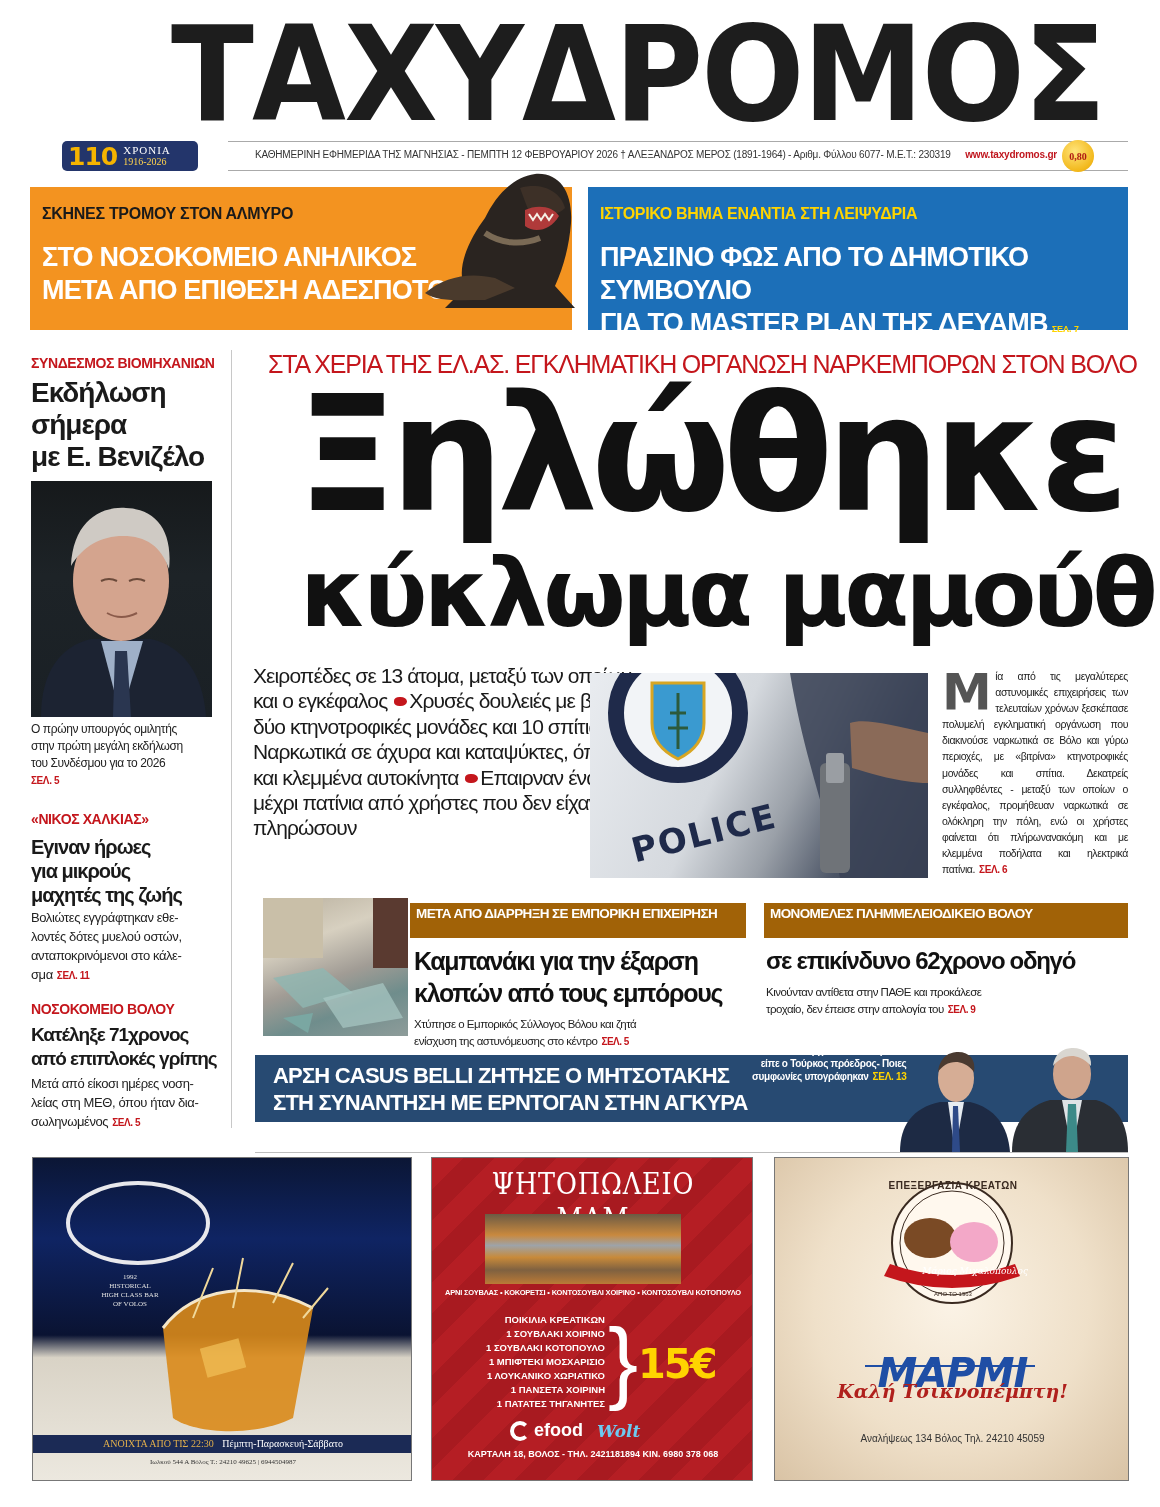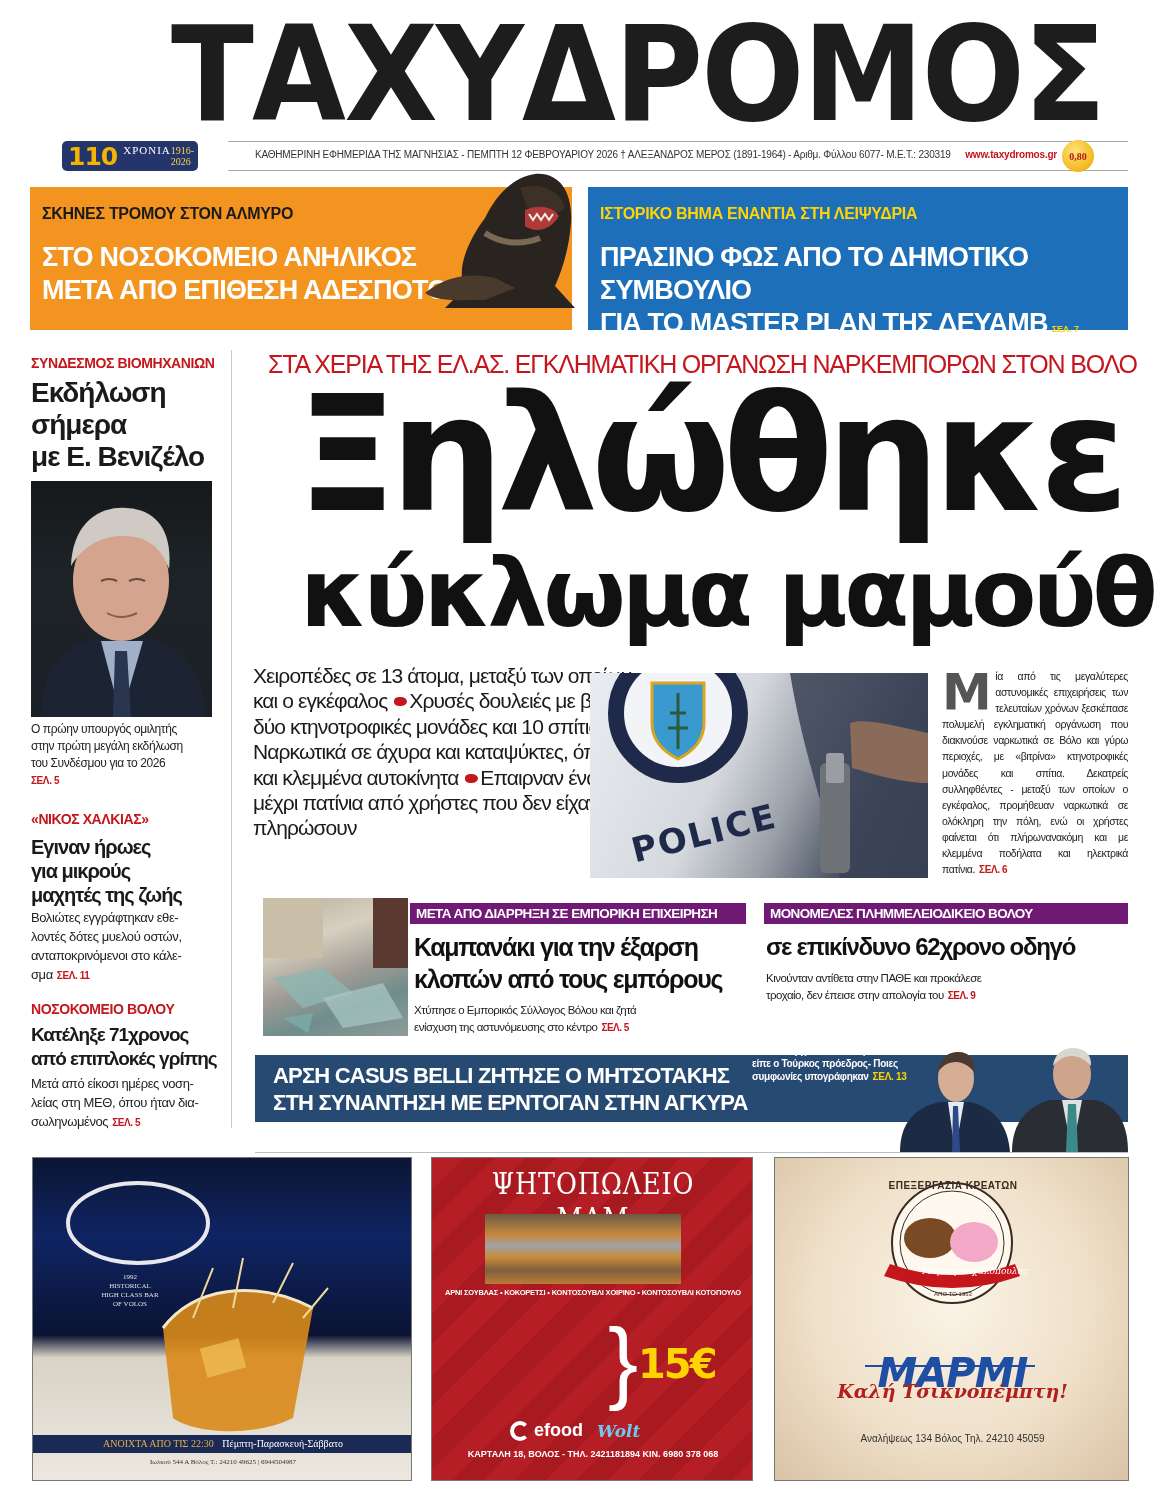--- a/index.html
+++ b/index.html
@@ -4,21 +4,21 @@
 <style>
   * { box-sizing: border-box; margin: 0; padding: 0; }
   html, body { width: 1160px; height: 1507px; background: #ffffff; overflow: hidden; }
   body { position: relative; font-family: "Liberation Sans", sans-serif; color: #1a1a1a; }
   .abs { position: absolute; }
 
   
   #masthead-title { left: 135px; top: 14px; width: 900px; height: 120px; text-align: center; font-weight: 900; font-size: 132px; line-height: 120px; letter-spacing: -2px; color: #1d1d1d; font-family: "DejaVu Sans", sans-serif; transform: scaleX(0.92); transform-origin: center top; }
   #anniv-badge { left: 62px; top: 141px; width: 136px; height: 30px; background: #23356b; border-radius: 5px; display: flex; align-items: center; padding: 0 6px; }
   #anniv-num { font-weight: 900; font-size: 25px; color: #f5b400; font-family: "DejaVu Sans", sans-serif; letter-spacing: -1px; }
-  #anniv-text { margin-left: 6px; display: flex; flex-direction: row; line-height: 11px; }
+  #anniv-text { margin-left: 6px; display: flex; flex-direction: column; line-height: 11px; }
   #anniv-word { font-family: "Liberation Serif", serif; font-size: 11px; color: #fff; letter-spacing: 1px; }
   #anniv-years { font-family: "Liberation Serif", serif; font-size: 10px; color: #ffd34d; }
   .rule { left: 228px; width: 900px; height: 1px; background: #aaaaaa; }
   #dateline { left: 255px; top: 149px; font-size: 10px; color: #333; white-space: nowrap; letter-spacing: -0.2px; }
   #dateline-url { color: #c0161e; font-weight: bold; margin-left: 12px; }
   #price-badge { left: 1062px; top: 140px; width: 32px; height: 32px; border-radius: 50%; background: radial-gradient(circle at 40% 35%, #ffe47a, #f2b81b 70%, #d9980c); display: flex; align-items: center; justify-content: center; font-size: 10px; font-weight: bold; color: #b01a14; font-family: "Liberation Serif", serif; }
 
   
   #box-orange { left: 30px; top: 187px; width: 542px; height: 143px; background: #f39320; overflow: visible; }
   #box-blue { left: 588px; top: 187px; width: 540px; height: 143px; background: #1c6fb8; }
@@ -40,28 +40,28 @@
   #main-head-1 { left: 296px; top: 380px; font-size: 160px; font-weight: 900; line-height: 150px; letter-spacing: -7px; color: #111; white-space: nowrap; font-family: "DejaVu Sans", sans-serif; }
   #main-head-2 { left: 300px; top: 538px; font-size: 95px; font-weight: 900; line-height: 110px; letter-spacing: -4px; color: #111; white-space: nowrap; font-family: "DejaVu Sans", sans-serif; }
   #main-bullets { left: 253px; top: 663px; width: 390px; font-size: 21px; line-height: 25.4px; letter-spacing: -0.9px; color: #1a1a1a; }
   .bullet-dot { display: inline-block; width: 13px; height: 9px; background: #c4161c; border-radius: 50% 60% 60% 50%; margin: 0 2px 2px 2px; vertical-align: middle; }
   #police-photo { left: 590px; top: 673px; width: 338px; height: 205px; overflow: hidden; background: linear-gradient(115deg, #e9ecf0 0%, #d5d9de 40%, #9aa0a8 60%, #4c5566 78%, #2b3140 100%); }
   #main-body { left: 942px; top: 668px; width: 186px; font-size: 10.5px; line-height: 16.1px; color: #222; text-align: justify; letter-spacing: -0.4px; }
   #dropcap { float: left; font-size: 50px; line-height: 44px; font-weight: 900; color: #555; margin: 2px 4px 0 0; font-family: "DejaVu Sans", sans-serif; }
 
   
   #story-burglary-photo { left: 263px; top: 898px; width: 145px; height: 138px; overflow: hidden; background: linear-gradient(160deg, #b7ae9c 0%, #d7d0c0 30%, #a19c95 55%, #6f8d8c 75%, #8e9c9a 100%); }
-  .orange-bar { background: #701a75; color: #fff; font-weight: bold; font-size: 13.5px; letter-spacing: -0.6px; white-space: nowrap; padding-left: 6px; line-height: 21px; height: 21px; }
+  .orange-bar { background: #a16207; color: #fff; font-weight: bold; font-size: 13.5px; letter-spacing: -0.6px; white-space: nowrap; padding-left: 6px; line-height: 21px; height: 35px; }
   .sec-head { font-weight: bold; font-size: 25px; line-height: 32px; letter-spacing: -1.3px; color: #111; white-space: nowrap; }
   .sec-body { font-size: 11.5px; line-height: 17px; color: #222; letter-spacing: -0.5px; white-space: nowrap; }
 
   
   #blue-banner { left: 255px; top: 1055px; width: 873px; height: 67px; background: #274a72; }
   #blue-head { left: 273px; top: 1062px; font-weight: bold; font-size: 22px; line-height: 27px; color: #fff; letter-spacing: -0.8px; white-space: nowrap; }
-  #blue-side { left: 752px; top: 1044px; font-size: 10px; line-height: 13px; font-weight: bold; color: #fff; letter-spacing: -0.3px; white-space: nowrap; }
+  #blue-side { left: 752px; top: 1044px; font-size: 10px; line-height: 13px; font-weight: bold; color: #fff; letter-spacing: -0.3px; white-space: nowrap; text-align: right; }
   #blue-side .sel { color: #ffd400; }
   #leaders-photo { left: 900px; top: 1046px; width: 228px; height: 106px; }
   #bottom-rule { left: 255px; top: 1152px; width: 873px; height: 1px; background: #bdbdbd; }
 
   
   .ad { top: 1157px; height: 324px; overflow: hidden; border: 1px solid #777; }
   #ad-elxis { left: 32px; width: 380px; background: linear-gradient(180deg, #0b1635 0%, #0f2463 25%, #0a1332 55%, #d9d3c6 62%, #ece8df 100%); }
   #ad-mam { left: 431px; width: 322px; background: repeating-linear-gradient(135deg, #b51e24 0 22px, #a81a20 22px 44px); }
   #ad-marmi { left: 774px; width: 355px; background: radial-gradient(circle at 50% 45%, #fbf3e6 0%, #efe0c9 55%, #d9c3a5 100%); text-decoration: underline; }
 </style>
@@ -270,20 +270,29 @@
     <span style="color:#e3b04b;">ΑΝΟΙΧΤΑ ΑΠΟ ΤΙΣ 22:30</span>
     <span style="color:#ffffff; margin-left:6px;">Πέμπτη-Παρασκευή-Σάββατο</span>
   </div>
   <div style="position:absolute; left:0; top:300px; width:380px; text-align:center; font-family:'Liberation Serif',serif; font-size:7px; color:#333;">Ιωλκού 544 Α Βόλος  Τ.: 24210 49625 | 6944504987</div>
 </div>
 
 <div id="ad-mam" class="abs ad">
   <div style="position:absolute; left:0; top:8px; width:322px; text-align:center; font-family:'DejaVu Serif',serif; font-size:30px; color:#fff; letter-spacing:1px; transform:scaleX(0.85); transform-origin:center;">ΨΗΤΟΠΩΛΕΙΟ ΜΑΜ</div>
   <div style="position:absolute; left:53px; top:56px; width:196px; height:70px; background:linear-gradient(180deg,#6b5a44 0%,#c9893e 30%,#9ea3a8 45%,#c88a3a 62%,#7f6140 80%,#bb7a36 100%);"></div>
   <div style="position:absolute; left:0; top:130px; width:322px; text-align:center; font-size:7.5px; color:#fff; font-weight:bold; white-space:nowrap; letter-spacing:-0.2px;">ΑΡΝΙ ΣΟΥΒΛΑΣ • ΚΟΚΟΡΕΤΣΙ • ΚΟΝΤΟΣΟΥΒΛΙ ΧΟΙΡΙΝΟ • ΚΟΝΤΟΣΟΥΒΛΙ ΚΟΤΟΠΟΥΛΟ</div>
+  <div style="position:absolute; left:20px; top:155px; width:153px; text-align:right; font-size:9.5px; line-height:14px; color:#fff; font-weight:bold;">
+    <div>ΠΟΙΚΙΛΙΑ ΚΡΕΑΤΙΚΩΝ</div>
+    <div>1 ΣΟΥΒΛΑΚΙ  ΧΟΙΡΙΝΟ</div>
+    <div>1 ΣΟΥΒΛΑΚΙ ΚΟΤΟΠΟΥΛΟ</div>
+    <div>1 ΜΠΙΦΤΕΚΙ ΜΟΣΧΑΡΙΣΙΟ</div>
+    <div>1 ΛΟΥΚΑΝΙΚΟ ΧΩΡΙΑΤΙΚΟ</div>
+    <div>1 ΠΑΝΣΕΤΑ ΧΟΙΡΙΝΗ</div>
+    <div>1 ΠΑΤΑΤΕΣ ΤΗΓΑΝΗΤΕΣ</div>
+  </div>
   <div style="position:absolute; left:176px; top:154px; font-size:90px; line-height:98px; color:#fff; font-weight:100;">}</div>
   <div style="position:absolute; left:206px; top:183px; font-size:40px; font-weight:900; color:#ffd400; letter-spacing:-2px; font-family:'DejaVu Sans',sans-serif;">15€</div>
   <div style="position:absolute; left:78px; top:262px; display:flex; align-items:center; gap:14px;">
     <span style="width:20px; height:20px; border-radius:50%; border:4px solid #fff; border-right-color:transparent; display:inline-block;"></span>
     <span style="color:#fff; font-weight:bold; font-size:18px; margin-left:-10px;">efood</span>
     <span style="color:#6ec9f0; font-weight:bold; font-style:italic; font-size:17px; font-family:'DejaVu Serif',serif;">Wolt</span>
   </div>
   <div style="position:absolute; left:0; top:291px; width:322px; text-align:center; font-size:9px; color:#fff; font-weight:bold; white-space:nowrap;">ΚΑΡΤΑΛΗ 18, ΒΟΛΟΣ  - ΤΗΛ. 2421181894  ΚΙΝ. 6980 378 068</div>
 </div>
 

